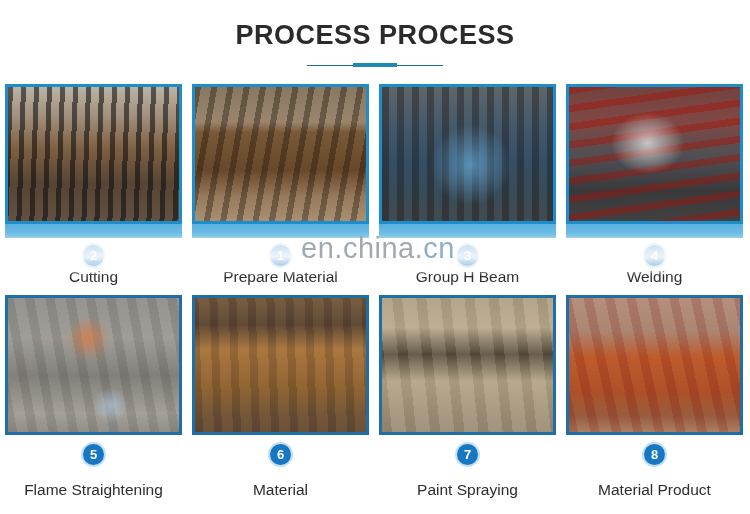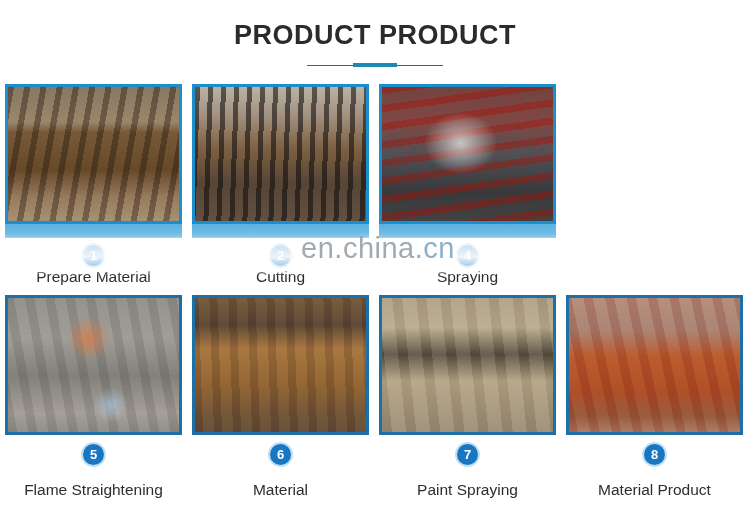--- a/index.html
+++ b/index.html
@@ -221,63 +221,73 @@
   .ph8 {
     background:
       repeating-linear-gradient(78deg, rgba(170,60,30,0.45) 0 9px, rgba(205,95,50,0.35) 9px 21px),
       linear-gradient(to bottom, #a9a9a5 0%, #9a9b97 24%, #b45a2c 44%, #9e4824 70%, #7e5a45 88%, #9a8d7e 100%);
   }
 </style>
 </head>
 <body>
 
 <div class="header">
-  <h1 class="page-title">PRODUCT PRODUCT</h1>
+  <h1 class="page-title">PROCESS PROCESS</h1>
   <div class="title-divider">
     <div class="thin-line"></div>
     <div class="thick-line"></div>
   </div>
 </div>
 
 <div class="grid">
 
   <div class="row row1">
 
     <div class="cell">
       <div class="frame">
+        <div class="photo ph2"></div>
+      </div>
+      <div class="band"></div>
+      <div class="badge-wrap">
+        <div class="badge">2</div>
+      </div>
+      <div class="caption">Cutting</div>
+    </div>
+
+    <div class="cell">
+      <div class="frame">
         <div class="photo ph1"></div>
       </div>
       <div class="band"></div>
       <div class="badge-wrap">
         <div class="badge">1</div>
       </div>
       <div class="caption">Prepare Material</div>
     </div>
 
     <div class="cell">
       <div class="frame">
-        <div class="photo ph2"></div>
-      </div>
-      <div class="band"></div>
-      <div class="badge-wrap">
-        <div class="badge">2</div>
-      </div>
-      <div class="caption">Cutting</div>
-    </div>
-
+        <div class="photo ph3"></div>
+      </div>
+      <div class="band"></div>
+      <div class="badge-wrap">
+        <div class="badge">3</div>
+      </div>
+      <div class="caption">Group H Beam</div>
+    </div>
 
     <div class="cell">
       <div class="frame">
         <div class="photo ph4"></div>
       </div>
       <div class="band"></div>
       <div class="badge-wrap">
         <div class="badge">4</div>
       </div>
-      <div class="caption">Spraying</div>
+      <div class="caption">Welding</div>
     </div>
 
   </div>
 
   <div class="row row2" style="margin-top:10px;">
 
     <div class="cell">
       <div class="frame">
         <div class="photo ph5"></div>
       </div>

